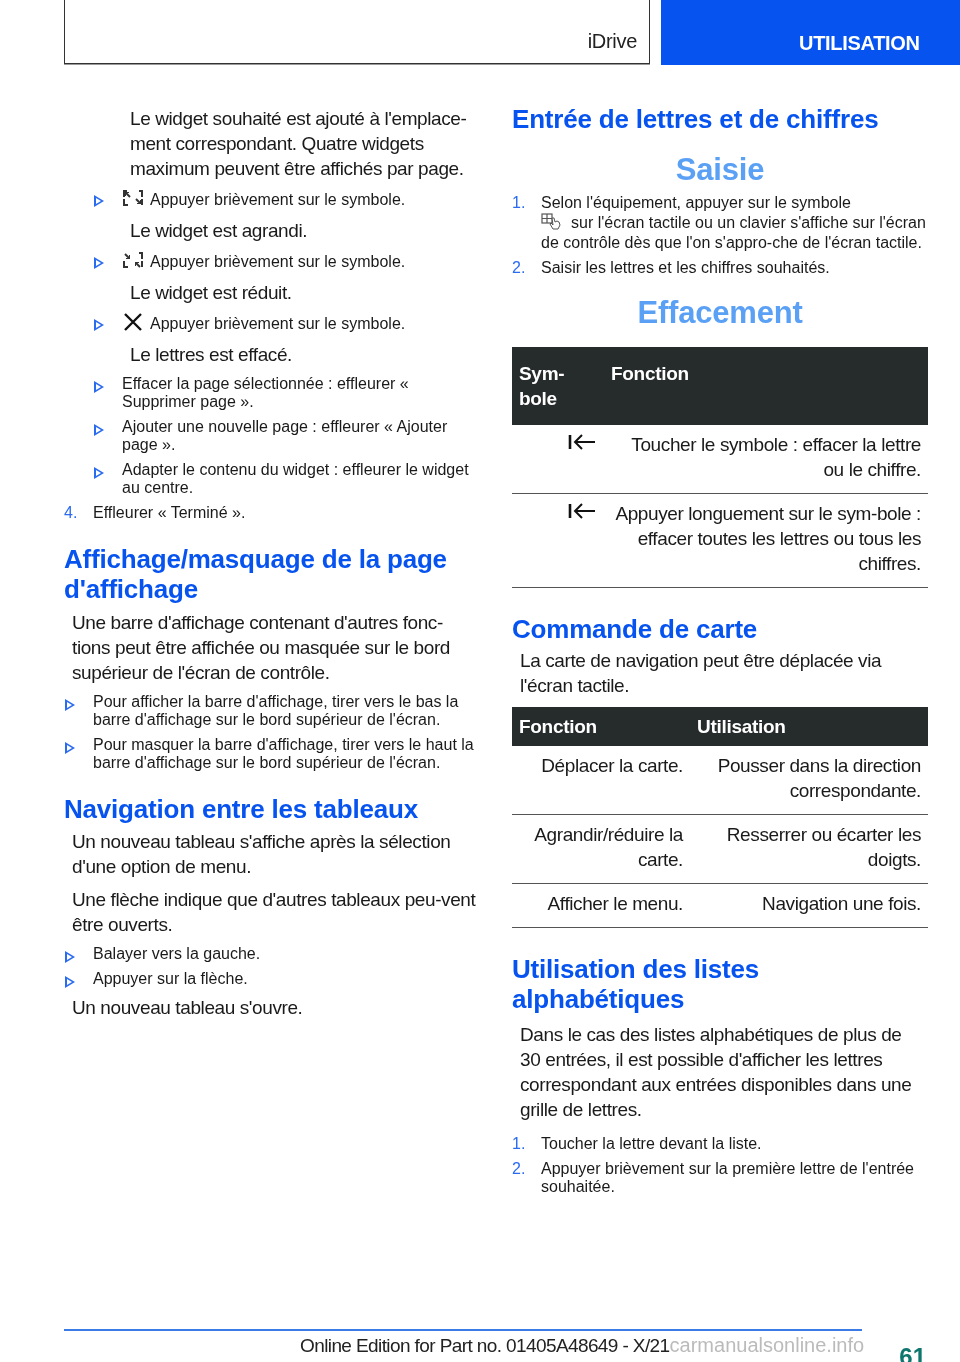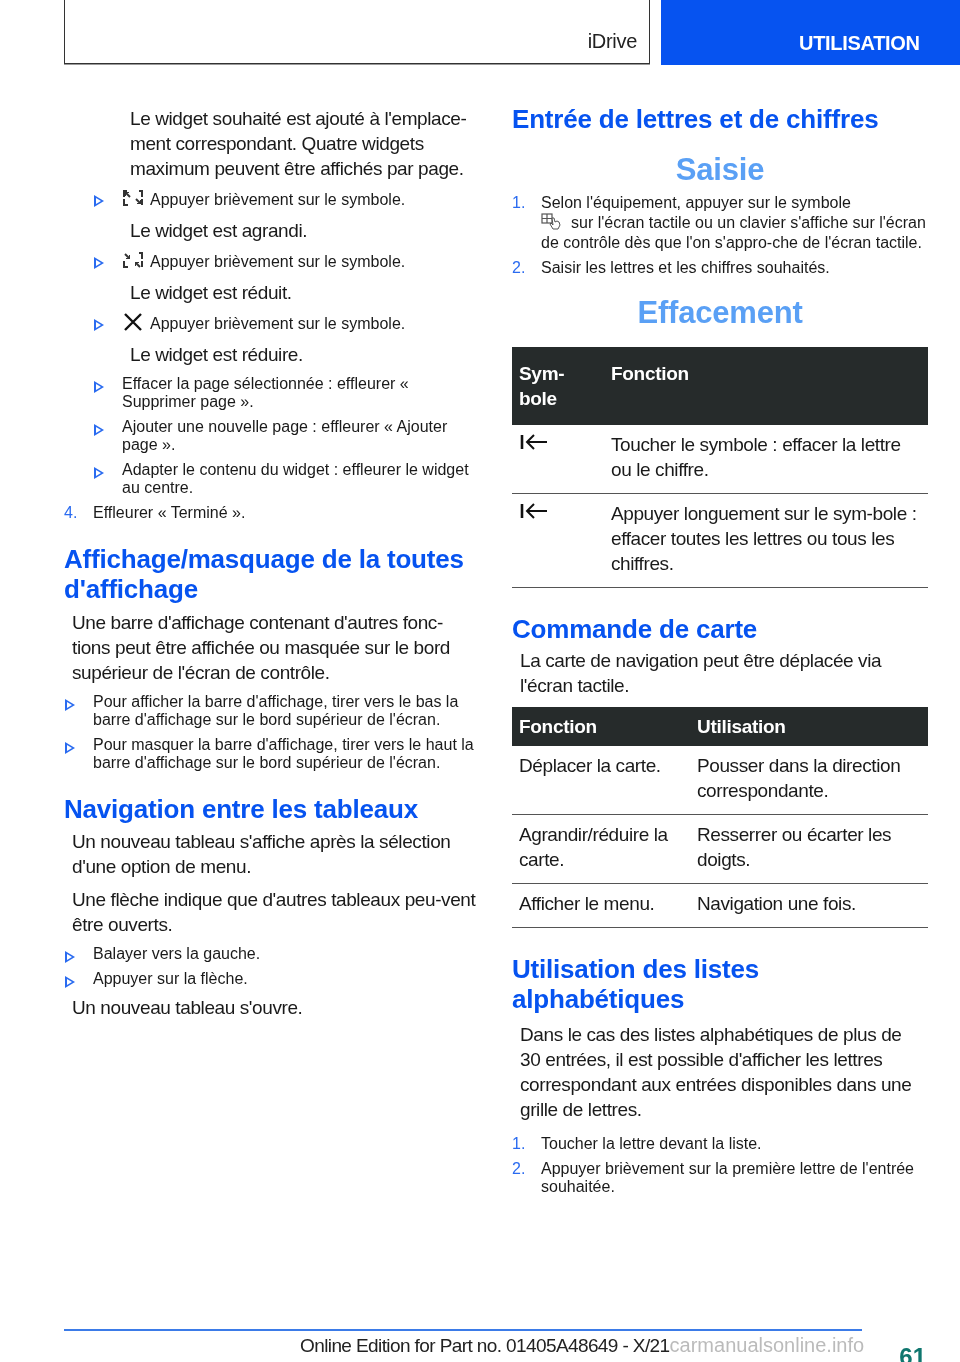--- a/index.html
+++ b/index.html
@@ -31,21 +31,21 @@
 
   h2 { margin:0; font-size:26px; line-height:30px; font-weight:bold; color:#0653f0; letter-spacing:-0.2px; }
   h3 { margin:0; font-size:31px; line-height:28px; font-weight:bold; color:#5aa0f5; letter-spacing:-0.2px;text-align:center; }
 
   .ico { display:inline-block; vertical-align:-2px; margin-right:6px; }
 
   table { border-collapse:collapse; width:416px; }
   th { background:#262b2b; color:#fff; font-size:19px; font-weight:bold; text-align:left; vertical-align:top;
        padding:14px 7px; line-height:25px; letter-spacing:-0.3px; }
   td { font-size:19px; line-height:25px; vertical-align:top; padding:7px 7px 11px 7px; border-bottom:1px solid #555;
-       color:#1a1a1a; letter-spacing:-0.4px; }
+       color:#1a1a1a; letter-spacing:-0.4px;text-align:right; }
 
   .footer-line { position:absolute; left:64px; top:1329px; width:798px; height:2px; background:#3b7be8; }
   .page-num { position:absolute; right:34px; top:1343px; font-size:24px; font-weight:bold; color:#0f766e; }
   .footer-text { position:absolute; left:256px; top:1334px; font-size:19px; color:#222; letter-spacing:-0.6px; white-space:nowrap;margin-left:44px; }
   .footer-text .wm { color:#bbbbbb; font-size:20px; letter-spacing:0; }
 </style>
 </head>
 <body>
 
 <div class="hdr-box">
@@ -96,41 +96,41 @@
   <p class="indent mt7">Le widget est réduit.</p>
 
   <div class="bul">
     <span class="tri"></span>
     <span class="ico">
       <svg width="22" height="18" viewBox="0 0 22 18">
           <path d="M3 1l16 16M19 1L3 17" stroke="#111" stroke-width="2.4"></path>
         </svg>
     </span><span>Appuyer brièvement sur le symbole.</span>
   </div>
-  <p class="indent mt7">Le widget est réduire.</p>
+  <p class="indent mt7">Le lettres est effacé.</p>
 
   <div class="bul">
     <span class="tri"></span>
     <span>Effacer la page sélectionnée : effleurer « Supprimer page ».</span>
   </div>
   <div class="bul">
     <span class="tri"></span>
     <span>Ajouter une nouvelle page : effleurer « Ajouter page ».</span>
   </div>
   <div class="bul">
     <span class="tri"></span>
     <span>Adapter le contenu du widget : effleurer le widget au centre.</span>
   </div>
 
   <div class="num">
     <span class="n">4.</span>
     <span>Effleurer « Terminé ».</span>
   </div>
 
-  <h2 style="margin-top:22px">Affichage/masquage de la toutes d'affichage</h2>
+  <h2 style="margin-top:22px">Affichage/masquage de la page d'affichage</h2>
   <p style="margin-top:6px">Une barre d'affichage contenant d'autres fonc-tions peut être affichée ou masquée sur le bord supérieur de l'écran de contrôle.</p>
   <div class="bul bul2">
     <span class="tri"></span>
     <span>Pour afficher la barre d'affichage, tirer vers le bas la barre d'affichage sur le bord supérieur de l'écran.</span>
   </div>
   <div class="bul bul2">
     <span class="tri"></span>
     <span>Pour masquer la barre d'affichage, tirer vers le haut la barre d'affichage sur le bord supérieur de l'écran.</span>
   </div>
 

